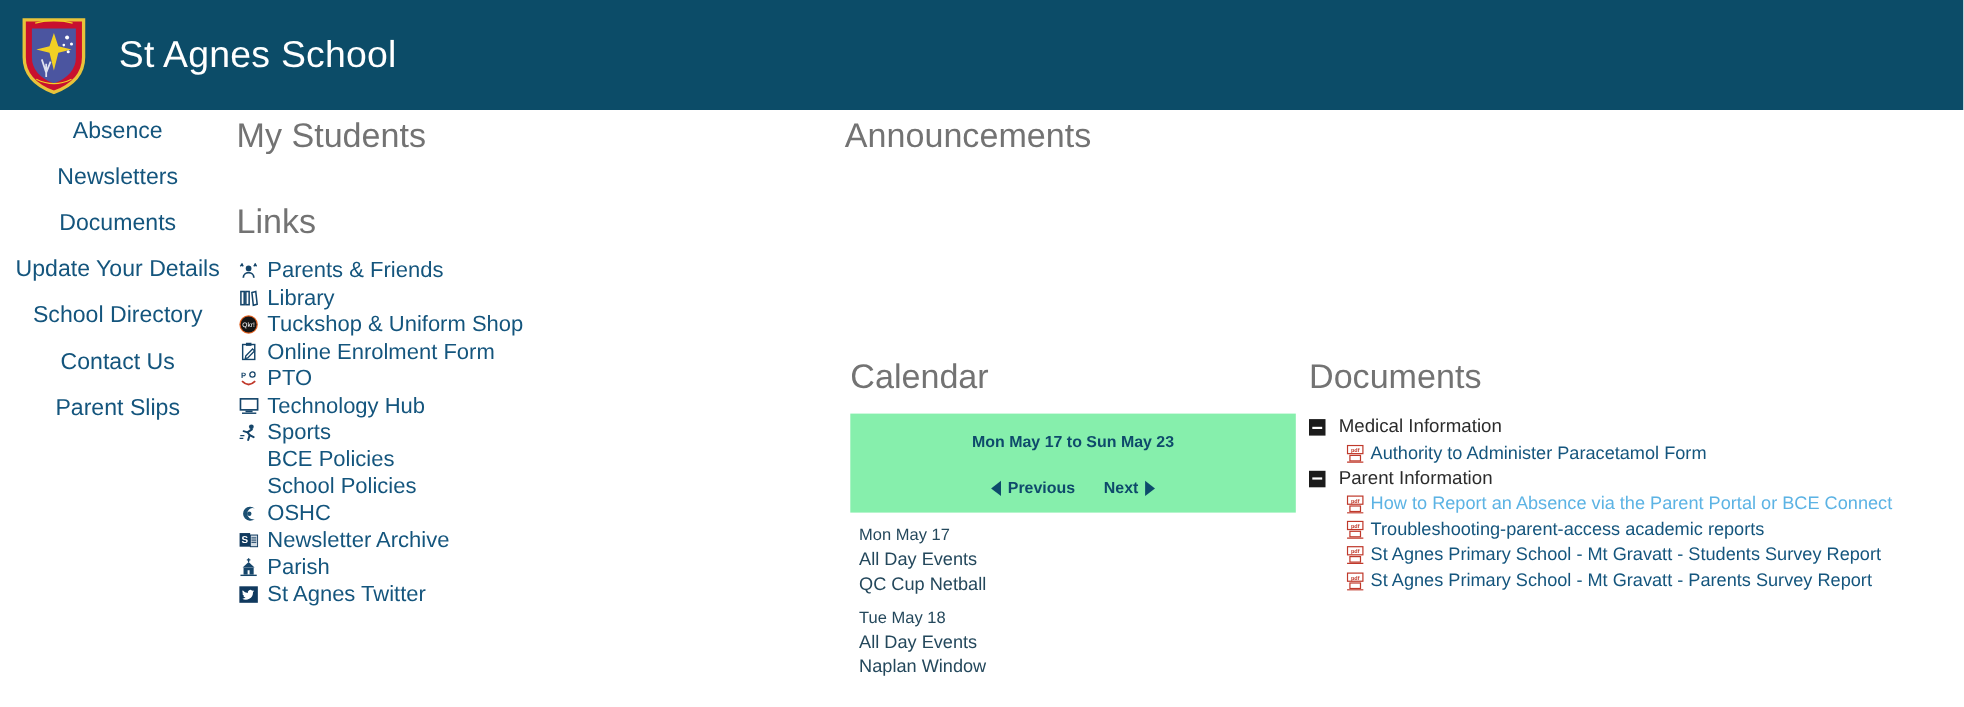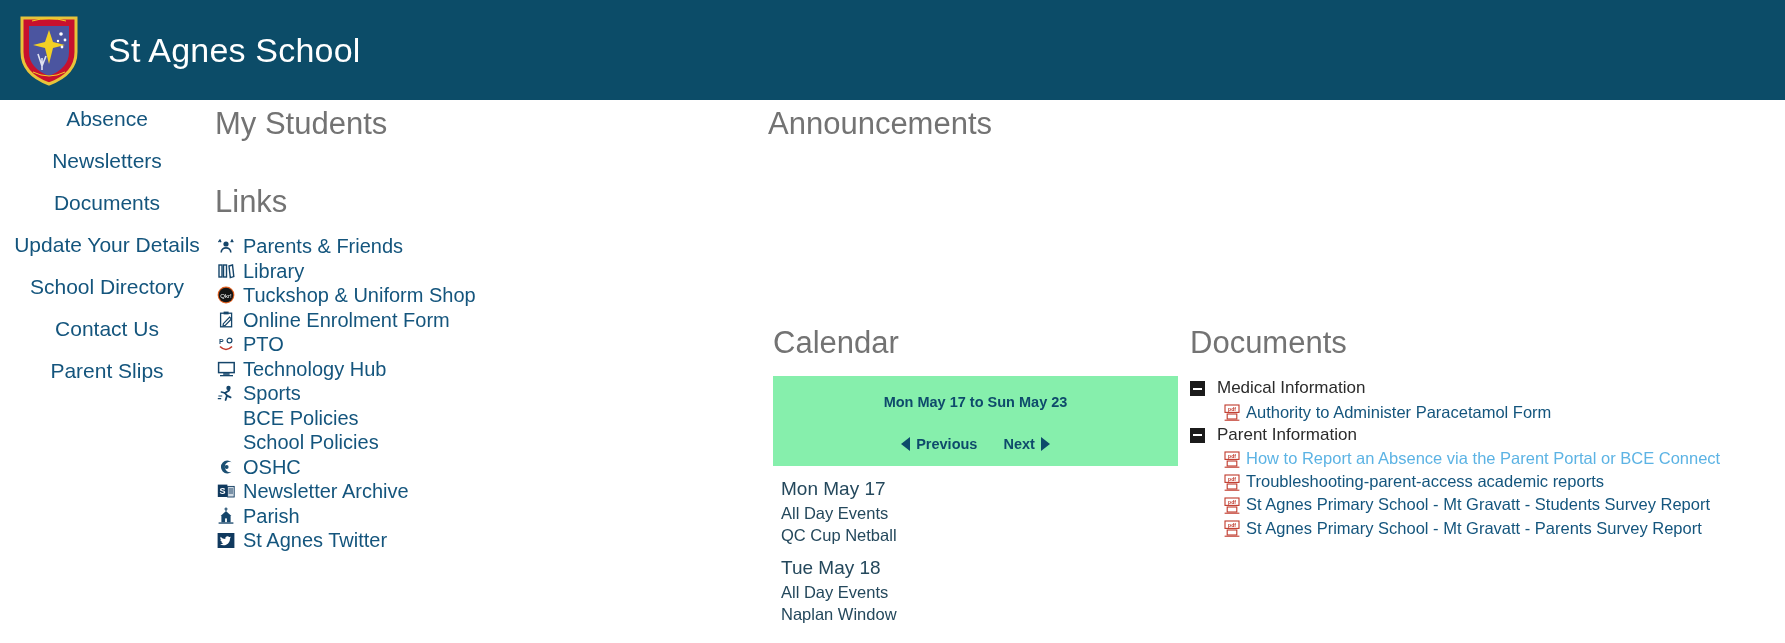--- a/index.html
+++ b/index.html
@@ -145,21 +145,21 @@
     text-decoration: none;
     cursor: pointer;
   }
   .tri { width: 0; height: 0; }
   .tri-l { border-top: 7px solid transparent; border-bottom: 7px solid transparent; border-right: 9px solid #0e4a6b; }
   .tri-r { border-top: 7px solid transparent; border-bottom: 7px solid transparent; border-left: 9px solid #0e4a6b; }
 
   .cal-events { padding-left: 8px; margin-top: 13px; }
   .cal-day {
     color: #24485c;
-    font-size: 19px;
+    font-size: 15px;
     line-height: 1;
     margin-bottom: 7px;
   }
   .cal-sub {
     color: #24485c;
     font-size: 16.5px;
     line-height: 1;
     margin-bottom: 6px;
   }
   .cal-ev {
@@ -195,21 +195,21 @@
     left: 3px; right: 3px; top: 6.5px;
     height: 2px; background: #ffffff;
   }
   .doc-folder-label {
     color: #2b2b2b;
     font-size: 17px;
     line-height: 1.15;
   }
   .doc-file {
     display: flex;
-    align-items: center;
+    align-items: flex-start;
     padding-left: 34px;
     margin-bottom: 3px;
   }
   .pdf-ico {
     width: 16px; height: 17px;
     flex: 0 0 16px;
     margin-right: 6px;
     margin-top: 2px;
   }
   .pdf-ico svg { display: block; }

